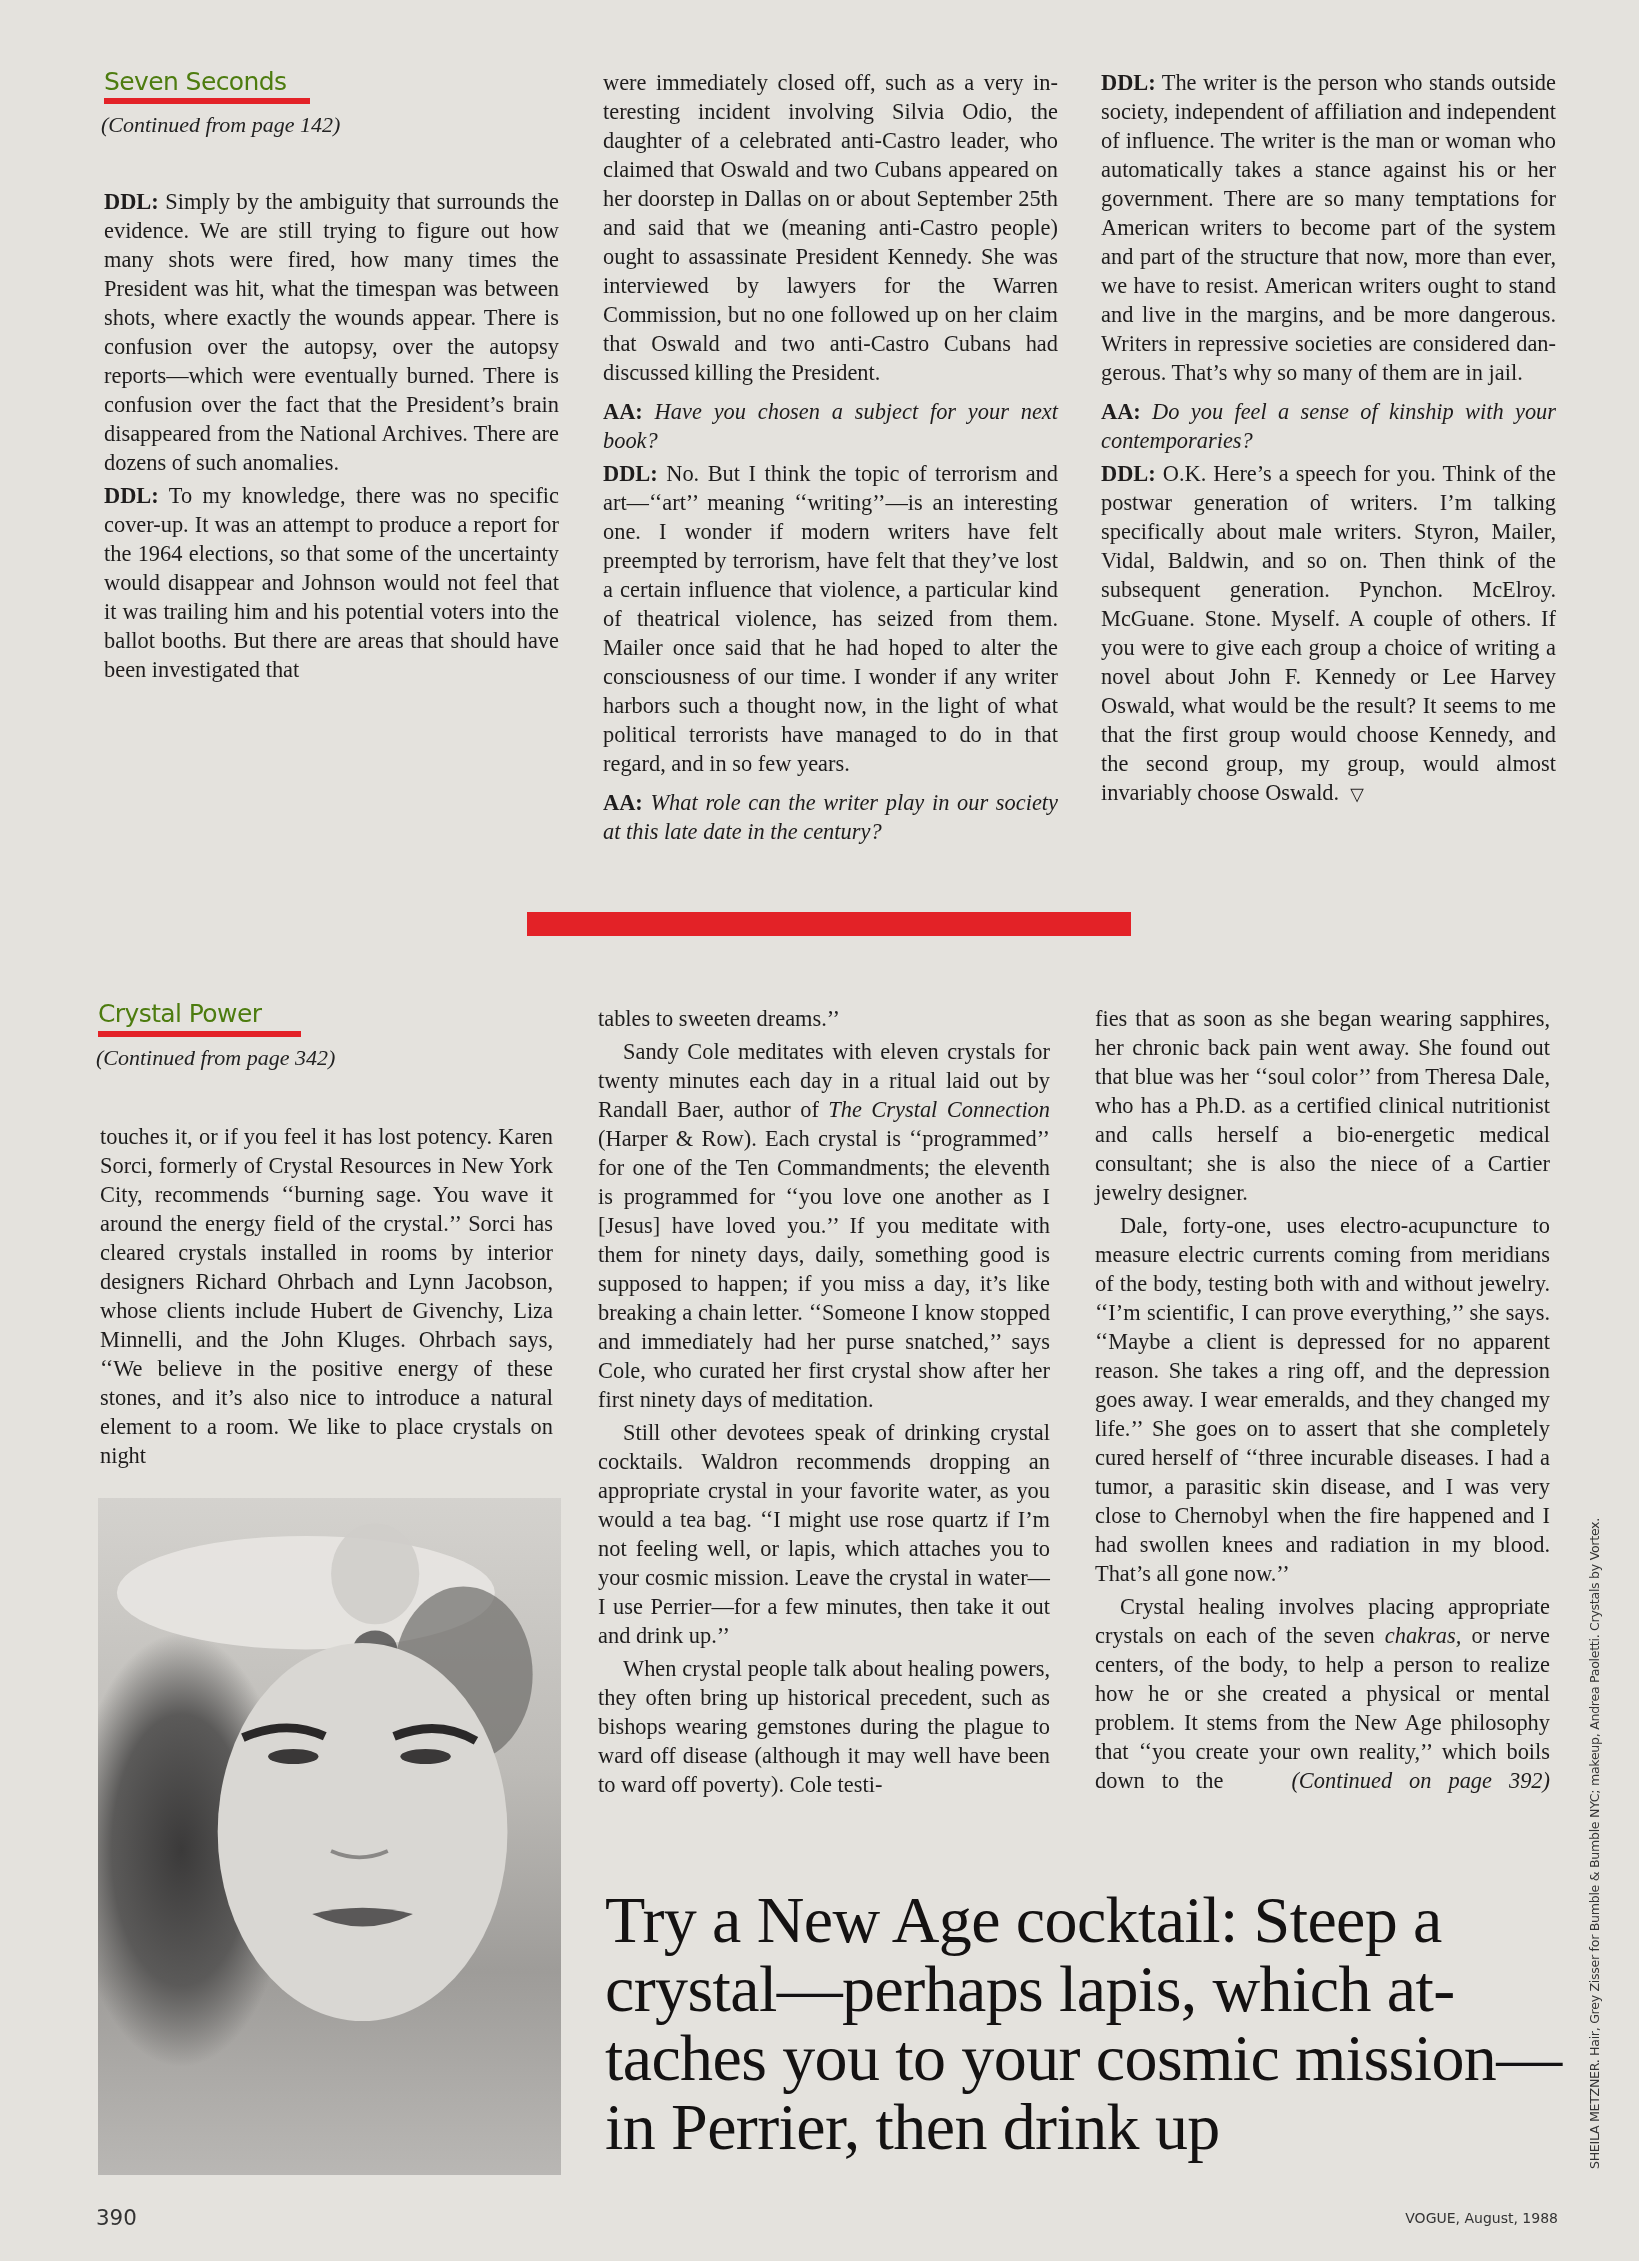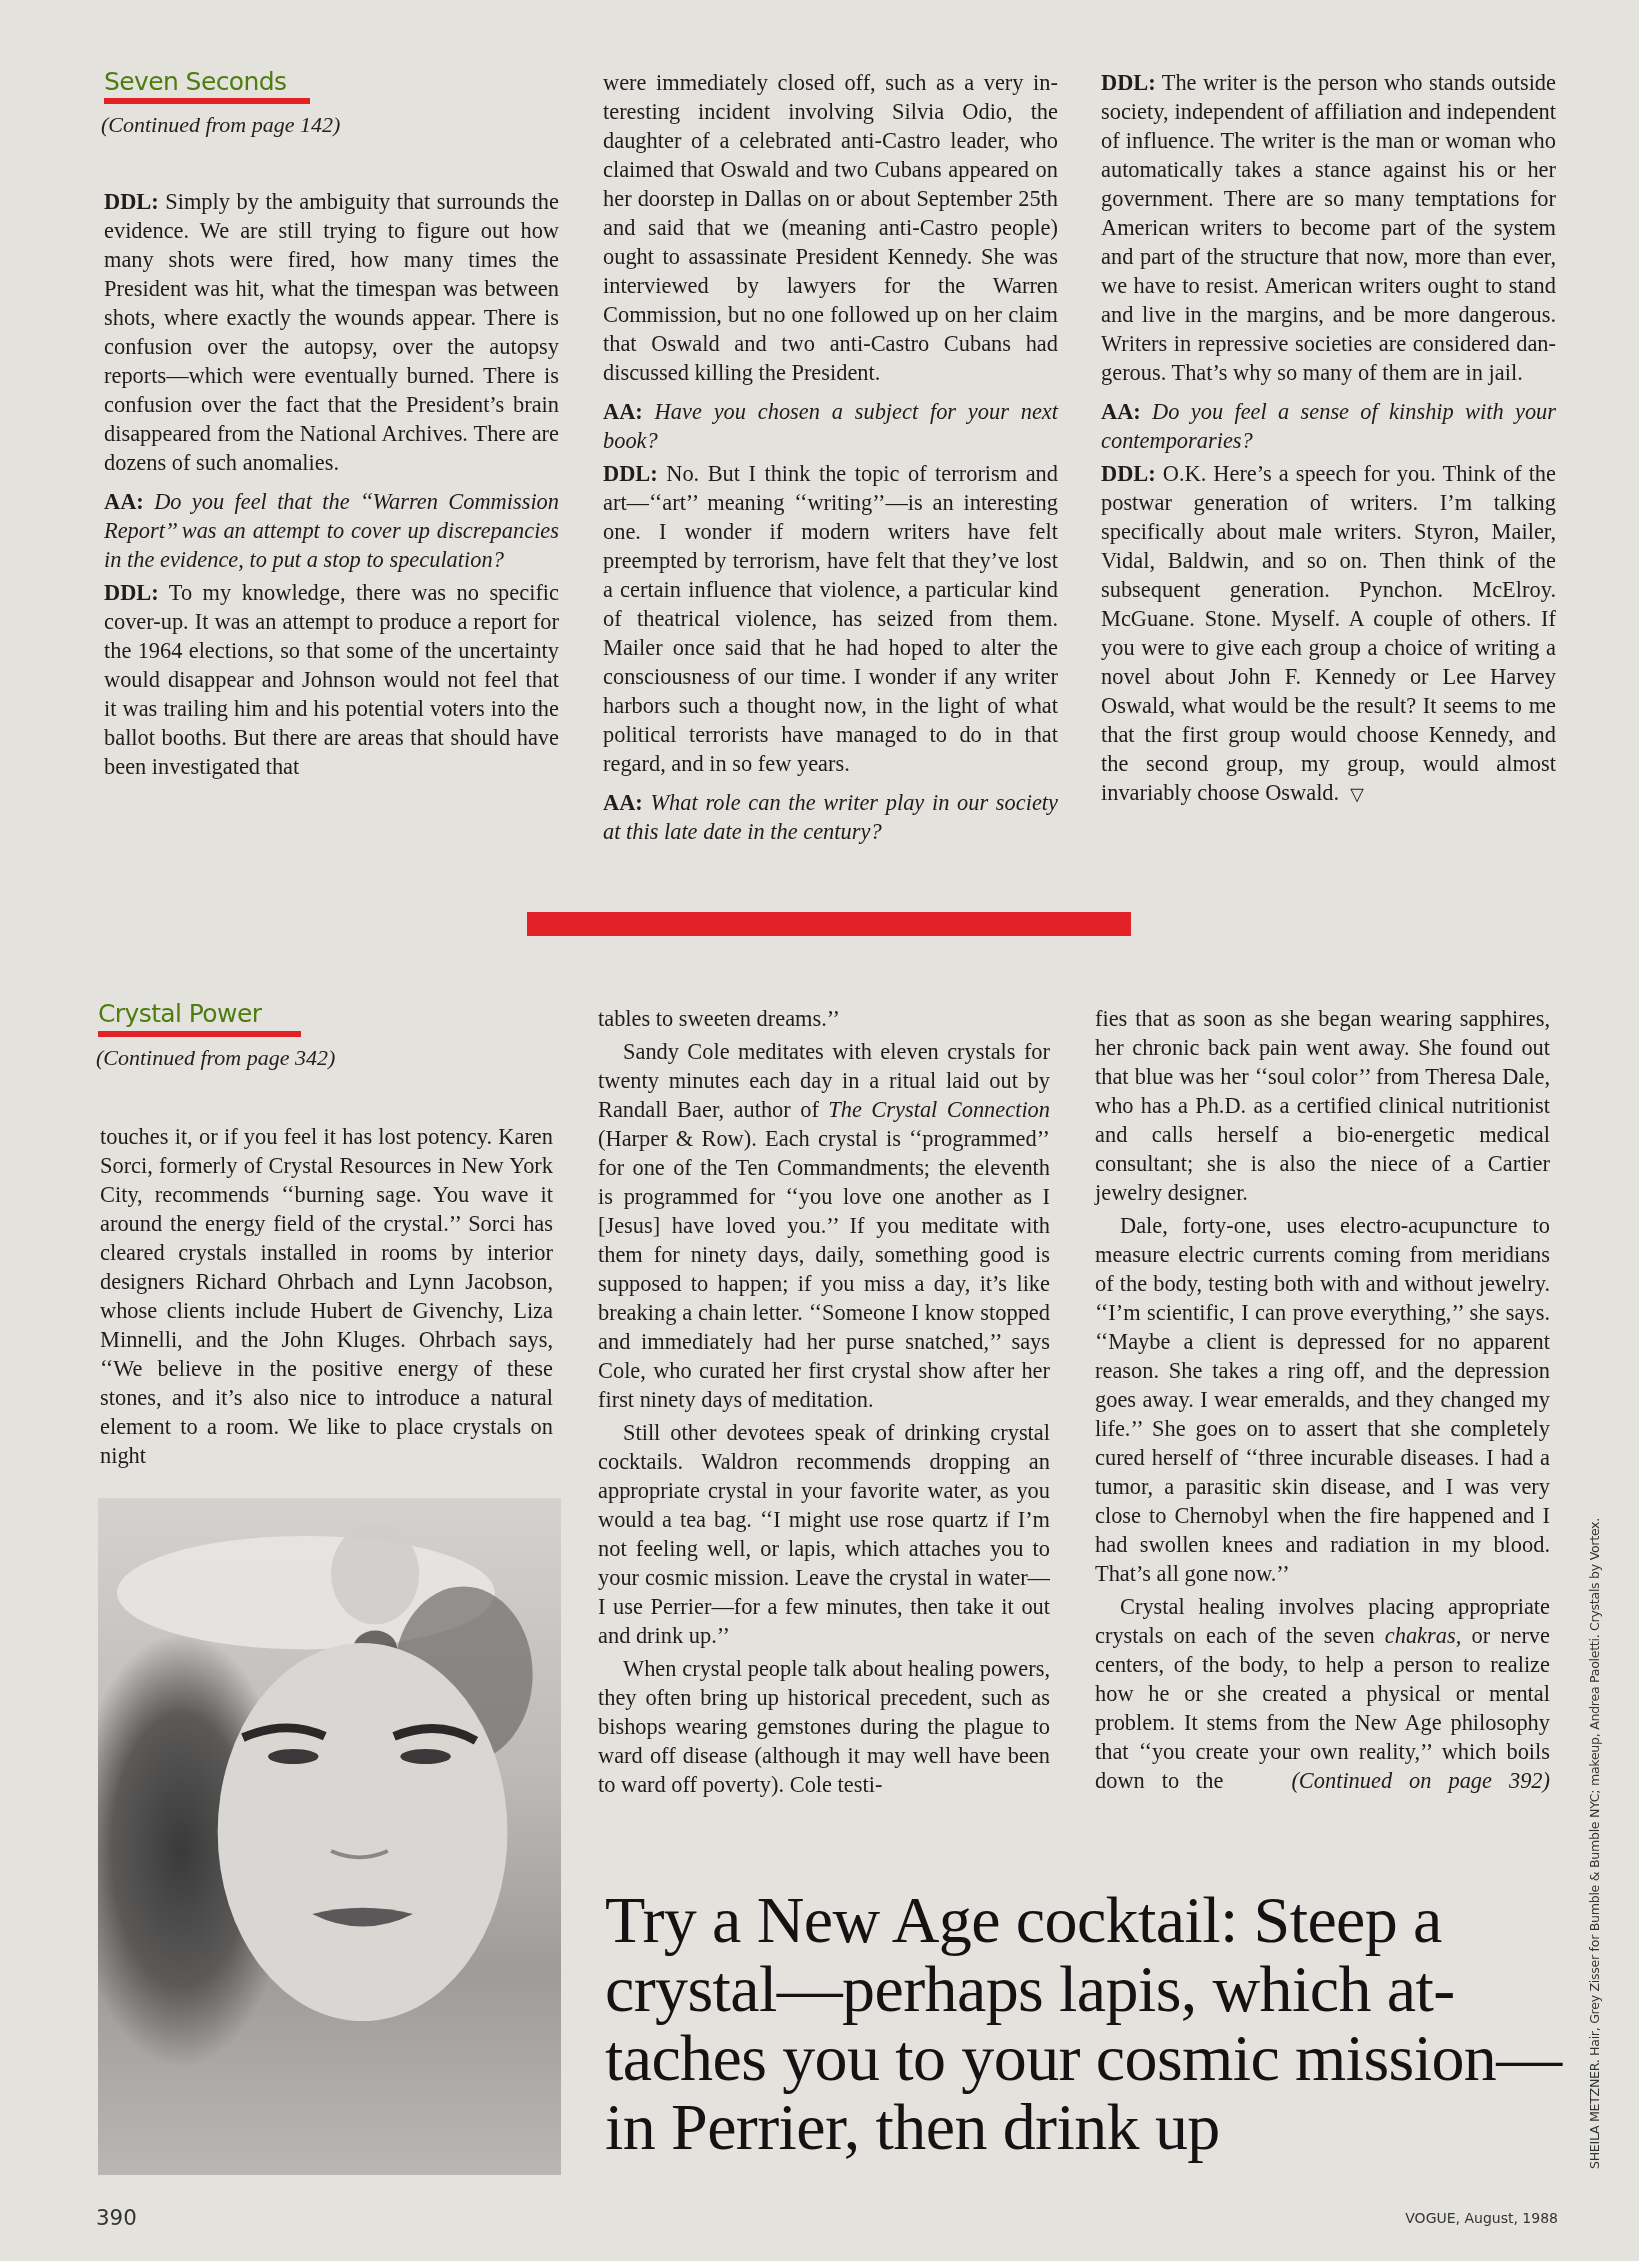--- a/index.html
+++ b/index.html
@@ -65,21 +65,20 @@
 </style>
 </head>
 <body>
 
 <div class="section-title" style="left:104px; top:69px;">Seven Seconds</div>
 <div class="title-rule" style="left:104px; top:98px; width:206px;"></div>
 <div class="cont-from" style="left:101px; top:112px;">(Continued from page 142)</div>
 
 <div class="col" style="left:100px; top:183px; width:463px;">
   <p><span class="speaker">DDL:</span><span> Simply by the ambiguity that surrounds the evidence. We are still trying to figure out how many shots were fired, how many times the President was hit, what the timespan was between shots, where exactly the wounds ap­pear. There is confusion over the autopsy, over the autopsy reports—which were eventually burned. There is confusion over the fact that the President’s brain disappeared from the Na­tional Archives. There are dozens of such anomalies.</span></p>
-  <p class="gap"><span class="speaker">AA:</span><span class="q"> Do you feel that the ‘‘Warren Commis­sion Report’’ was an attempt to cover up dis­crepancies in the evidence, to put a stop to speculation?</span></p>
   <p><span class="speaker">DDL:</span><span> To my knowledge, there was no specific cover-up. It was an attempt to produce a report for the 1964 elections, so that some of the un­certainty would disappear and Johnson would not feel that it was trailing him and his potential voters into the ballot booths. But there are areas that should have been investigated that</span></p>
 </div>
 
 <div class="col" style="left:599px; top:64px; width:463px;">
   <p>were immediately closed off, such as a very in­teresting incident involving Silvia Odio, the daughter of a celebrated anti-Castro leader, who claimed that Oswald and two Cubans ap­peared on her doorstep in Dallas on or about September 25th and said that we (meaning anti-Castro people) ought to assassinate President Kennedy. She was interviewed by lawyers for the Warren Commission, but no one followed up on her claim that Oswald and two anti-Cas­tro Cubans had discussed killing the President.</p>
   <p class="gap"><span class="speaker">AA:</span><span class="q"> Have you chosen a subject for your next book?</span></p>
   <p><span class="speaker">DDL:</span><span> No. But I think the topic of terrorism and art—‘‘art’’ meaning ‘‘writing’’—is an inter­esting one. I wonder if modern writers have felt preempted by terrorism, have felt that they’ve lost a certain influence that violence, a particu­lar kind of theatrical violence, has seized from them. Mailer once said that he had hoped to al­ter the consciousness of our time. I wonder if any writer harbors such a thought now, in the light of what political terrorists have managed to do in that regard, and in so few years.</span></p>
   <p class="gap"><span class="speaker">AA:</span><span class="q"> What role can the writer play in our soci­ety at this late date in the century?</span></p>
 </div>
 

